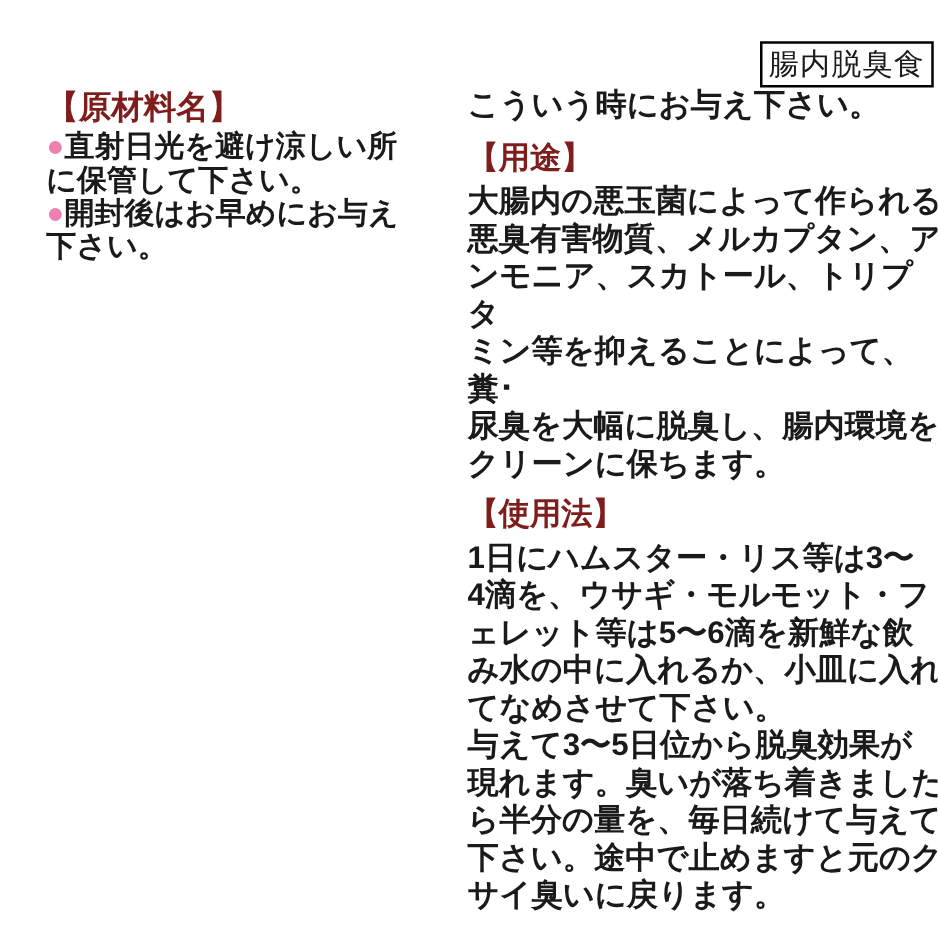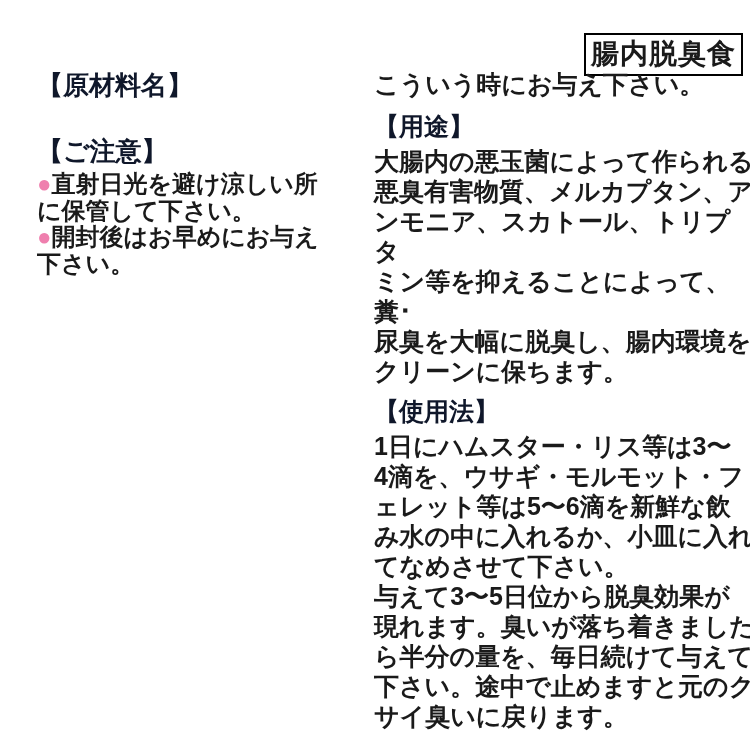--- a/index.html
+++ b/index.html
@@ -12,42 +12,42 @@
     height: 750px;
     position: relative;
     overflow: hidden;
     font-family: "Liberation Sans", "DejaVu Sans", sans-serif;
     color: #1a1a1a;
     -webkit-font-smoothing: antialiased;
   }
   .badge {
     position: absolute;
     top: 33px;
-    left: 584px;
+    left: 608px;
     border: 2px solid #000000;
     padding: 0px 5px 1px 5px;
-    font-size: 28px;
-    font-weight: 700;
+    font-size: 24px;
+    font-weight: 400;
     letter-spacing: 1px;
     white-space: nowrap;
   }
   .col {
     position: absolute;
     top: 70px;
   }
   .col-left {
     left: 37px;
     width: 322px;
   }
   .col-right {
     left: 374px;
     width: 382px;
   }
   .sec-title {
-    color: #0f172a;
+    color: #7f1d1d;
     font-weight: 700;
     white-space: nowrap;
   }
   .col-left .sec-title {
     font-size: 26px;
     line-height: 30px;
   }
   .col-right .sec-title {
     font-size: 25px;
     line-height: 29px;
@@ -98,21 +98,20 @@
 </head>
 <body>
 
 <div class="badge">腸内脱臭食</div>
 
 <div class="col col-left">
 
   <div class="sec-title">【原材料名】</div>
 
 
-  <div class="sec-title caution-title">【ご注意】</div>
 
   <div class="cautions">
     <div class="caution-item">
       <span class="bullet">●</span><span class="pre">直射日光を避け涼しい所
 に保管して下さい。</span>
     </div>
     <div class="caution-item">
       <span class="bullet">●</span><span class="pre">開封後はお早めにお与え
 下さい。</span>
     </div>

